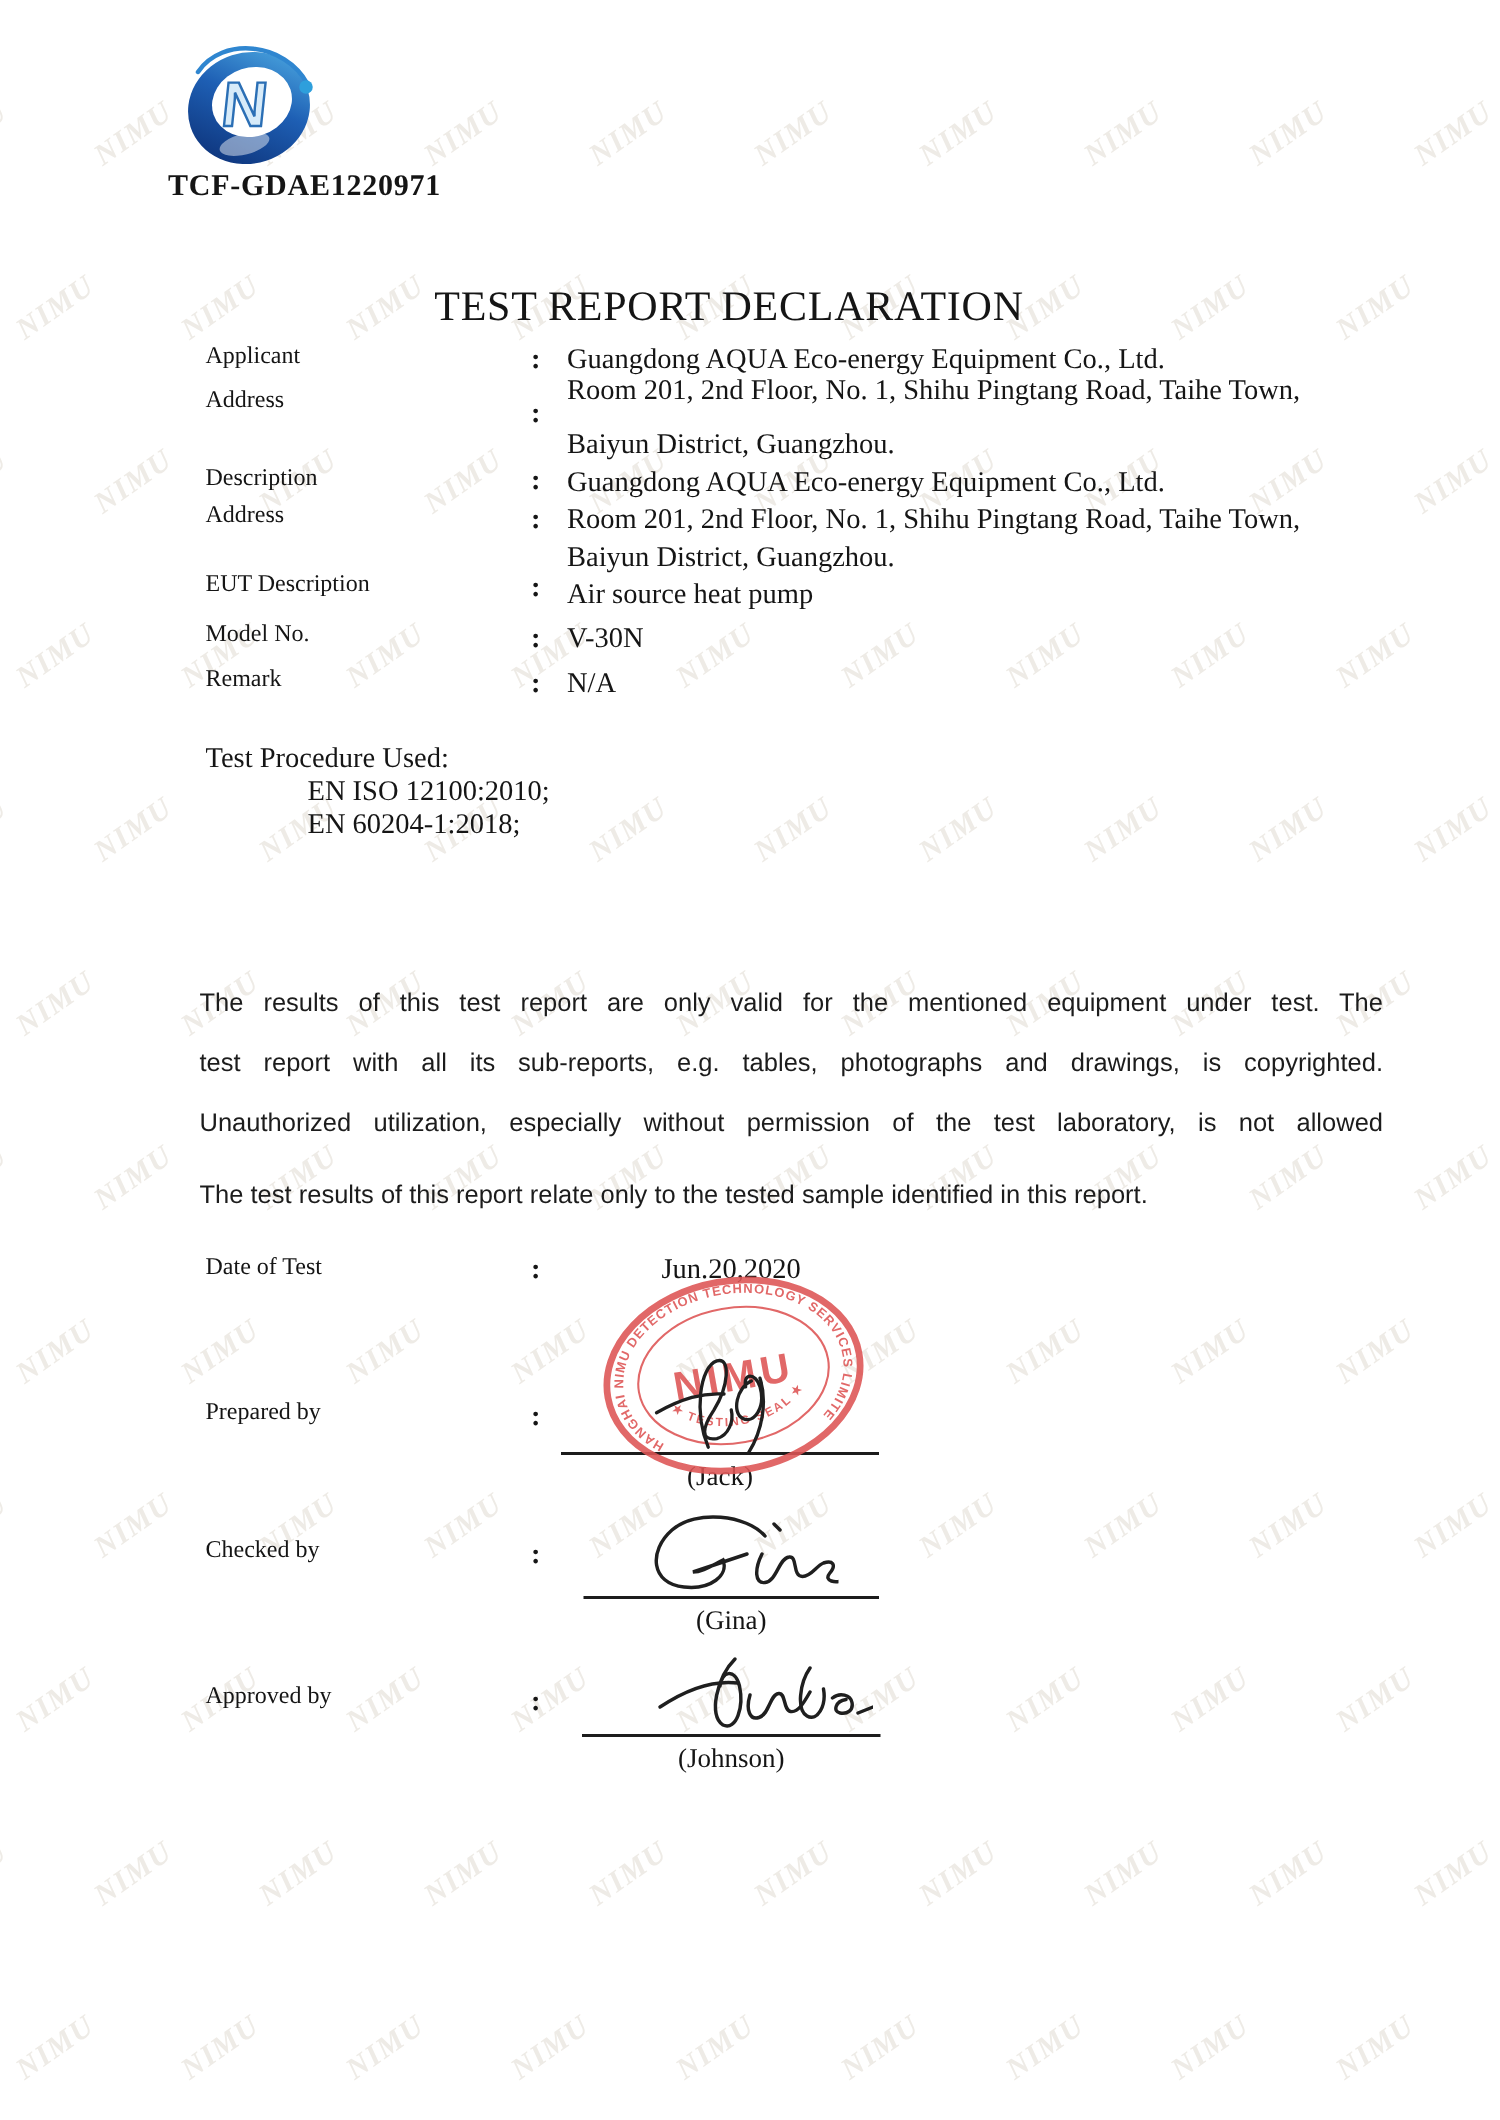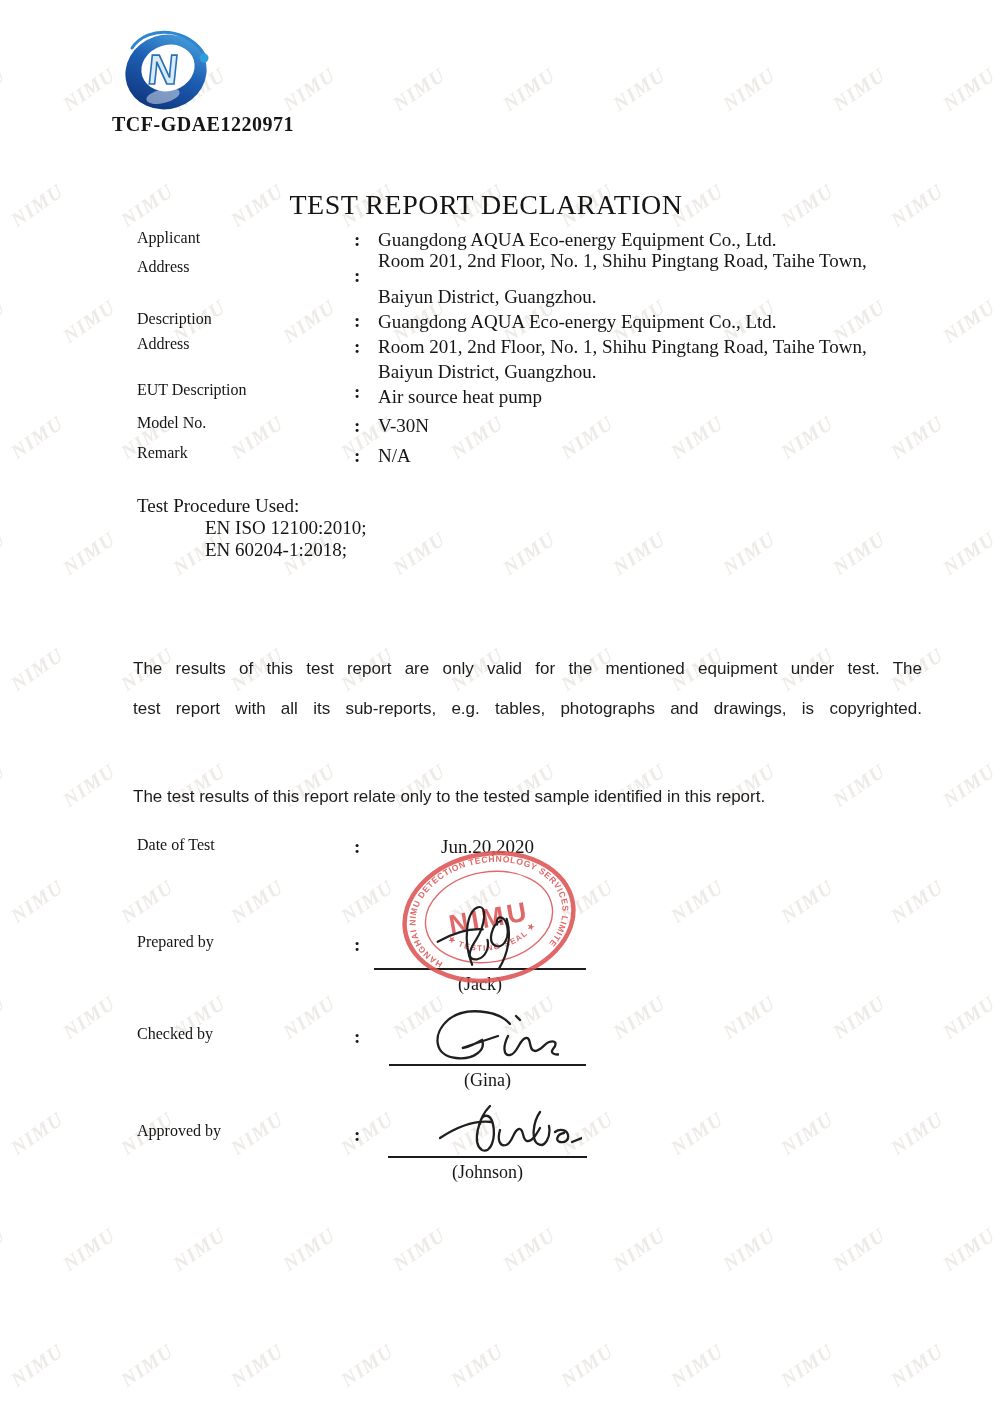--- a/index.html
+++ b/index.html
@@ -217,20 +217,21 @@
   <div class="abs cln" style="left:354px;top:445px">:</div>
   <div class="abs val" style="left:378px;top:445px">N/A</div>
 
   <div class="abs proc" style="left:137px;top:495px">Test Procedure Used:</div>
   <div class="abs proc" style="left:205px;top:517px">EN ISO 12100:2010;</div>
   <div class="abs proc" style="left:205px;top:539px">EN 60204-1:2018;</div>
 
   <div class="abs para" style="left:133px;top:640px">
     <div class="ln">The results of this test report are only valid for the mentioned equipment under test. The</div>
     <div class="ln">test report with all its sub-reports, e.g. tables, photographs and drawings, is copyrighted.</div>
+    <div class="ln">Unauthorized utilization, especially without permission of the test laboratory, is not allowed</div>
   </div>
   <div class="abs note" style="left:133px;top:787px">The test results of this report relate only to the tested sample identified in this report.</div>
 
   <div class="abs lbl" style="left:137px;top:836px">Date of Test</div>
   <div class="abs cln" style="left:354px;top:836px">:</div>
   <div class="abs val" style="left:441px;top:836px">Jun.20,2020</div>
 
   <svg class="abs stamp" style="left:398px;top:847px" width="182" height="140" viewBox="0 0 182 140">
     <g transform="rotate(-10 91 70)">
       <ellipse class="stamp-stroke" cx="91" cy="70" rx="85" ry="63" fill="none" stroke-width="4.5" stroke="#de5454"></ellipse>

